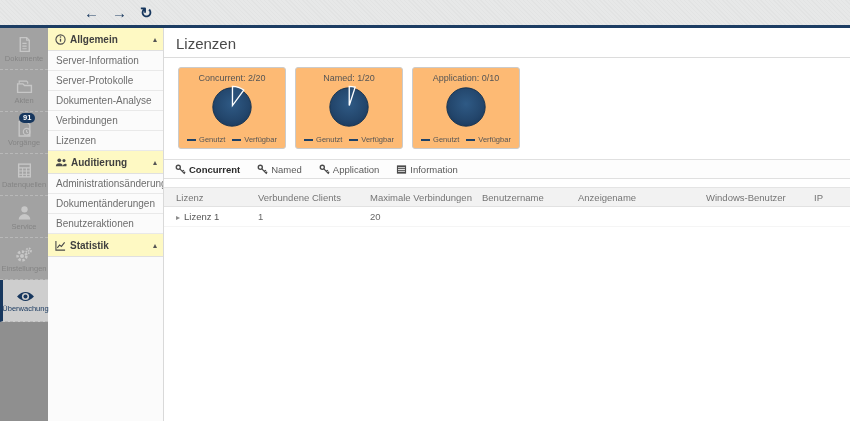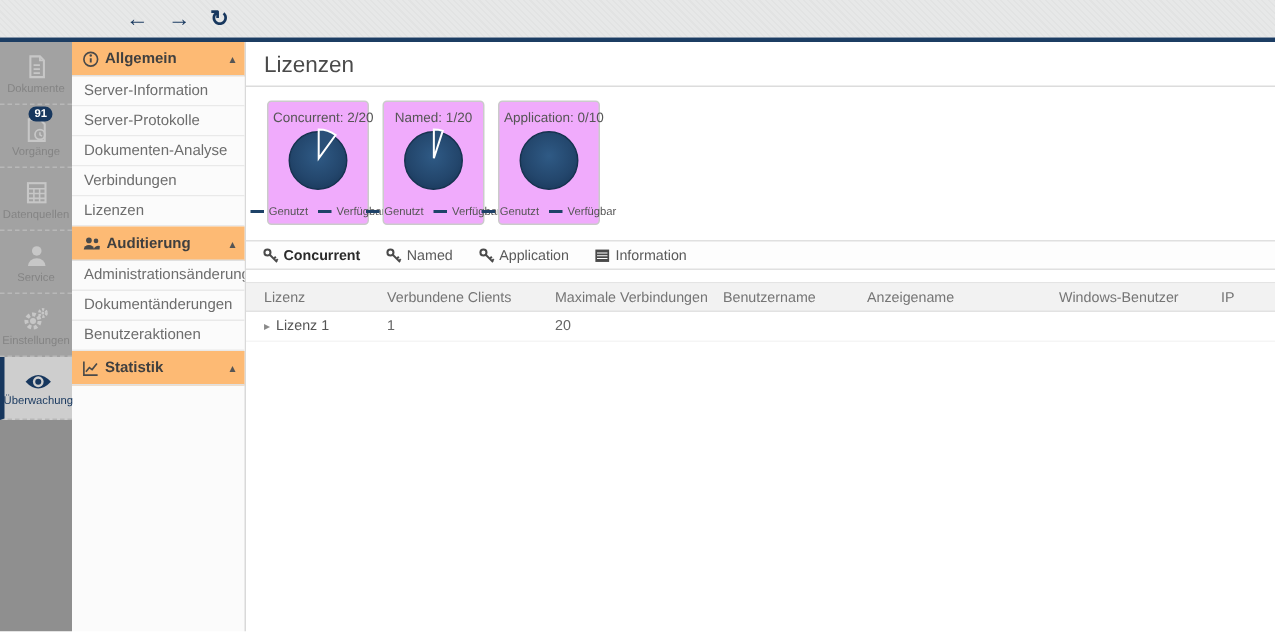--- a/index.html
+++ b/index.html
@@ -31,38 +31,38 @@
   .icon-item.active .icon-wrap { color:#17375e; }
   .icon-item.active .icon-label { color:#17375e; }
   .badge {
     position:absolute; top:1px; left:50%; margin-left:-5px;
     background:#17375e; color:#fff; font-size:7.5px; font-weight:bold;
     padding:1px 4px; border-radius:7px; line-height:1.1;
   }
   
   .menubar { width:116px; background:#fbfbfb; border-right:1px solid #d9d9d9; flex-shrink:0; }
   .menu-section-header {
-    height:23px; background:#fdba74; border-bottom:1px solid #e0e0e0;
+    height:23px; background:#fef9c3; border-bottom:1px solid #e0e0e0;
     display:flex; align-items:center; padding:0 6px 0 7px; gap:4px; cursor:pointer;
   }
   .section-label { font-size:10px; font-weight:bold; color:#3f3f3f; flex:1; white-space:nowrap; }
   .collapse-arrow { font-size:8px; color:#555; }
   .menu-item {
     height:20px; line-height:20px; border-bottom:1px solid #e9e9e9;
     font-size:10px; color:#6d6d6d; padding-left:8px; cursor:pointer;
     white-space:nowrap; overflow:hidden; background:#fbfbfb;
   }
   
   .content { flex:1; background:#fff; }
   .page-title-row { border-bottom:1px solid #dcdcdc; padding:7px 12px 5px; }
   .page-title { font-size:15px; color:#4a4a4a; font-weight:normal; margin:0; }
   .cards-row { display:flex; gap:9px; padding:9px 0 8px 14px; }
   .license-card {
-    width:68px; border:1px solid #cbcbcb; border-radius:3px;
-    padding:5px 3px 4px; text-align:center; background:#f0abfc;
+    width:108px; border:1px solid #cbcbcb; border-radius:3px;
+    padding:5px 3px 4px; text-align:center; background:#fdba74;
   }
   .card-title { font-size:9px; color:#555; margin-bottom:1px; white-space:nowrap; }
   .card-legend { display:flex; justify-content:center; gap:7px; margin-top:1px; }
   .legend-entry { display:flex; align-items:center; gap:3px; font-size:7.5px; color:#555; }
   .legend-dash { width:9px; height:2px; background:#1e4268; display:inline-block; }
   
   .tabs-row {
     border-top:1px solid #e0e0e0; border-bottom:1px solid #e0e0e0;
     height:20px; display:flex; align-items:center; padding-left:11px; gap:17px;
     background:#fdfdfd; margin-top:2px;
@@ -100,20 +100,27 @@
 
 <div class="layout">
   <nav class="iconbar" id="iconbar">
       <div class="icon-item">
         <span class="icon-wrap"><svg viewBox="0 0 16 16" width="17" height="17">
             <path d="M4 1.5h6l2.5 2.5v10.5H4z" fill="none" stroke="currentColor" stroke-width="1.3"></path>
             <path d="M10 1.5v2.5h2.5" fill="none" stroke="currentColor" stroke-width="1.1"></path>
             <path d="M6 7h4M6 9.5h4M6 12h4" stroke="currentColor" stroke-width="1.1"></path>
           </svg></span>
         <div class="icon-label">Dokumente</div>
+      </div>
+      <div class="icon-item">
+        <span class="icon-wrap"><svg viewBox="0 0 16 16" width="17" height="17">
+            <path d="M3 5V3h7l1 1v1.5" fill="none" stroke="currentColor" stroke-width="1.1"></path>
+            <path d="M1.5 5.5h5L8 7h6.5v6.5h-13z" fill="none" stroke="currentColor" stroke-width="1.3"></path>
+          </svg></span>
+        <div class="icon-label">Akten</div>
       </div>
       <div class="icon-item">
         <span class="icon-wrap"><svg viewBox="0 0 16 16" width="17" height="17">
             <path d="M3 1.5h7l3 3V15H3z" fill="none" stroke="currentColor" stroke-width="1.3"></path>
             <circle cx="10" cy="11" r="3.1" fill="none" stroke="currentColor" stroke-width="1.1"></circle>
             <path d="M10 9.5v1.7l1.3.8" fill="none" stroke="currentColor" stroke-width="1"></path>
           </svg></span>
         <span class="badge">91</span>
         <div class="icon-label">Vorgänge</div>
       </div>

